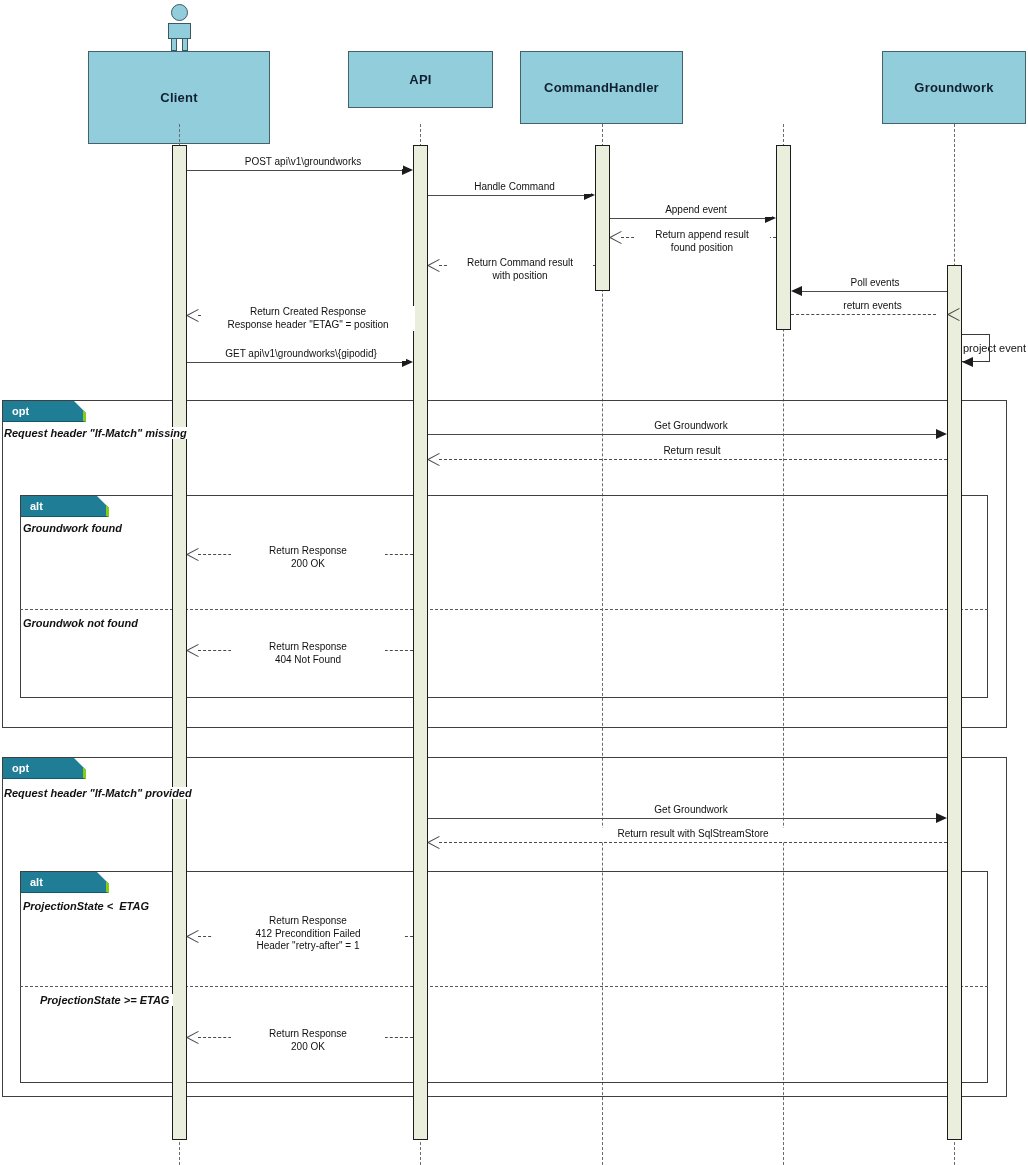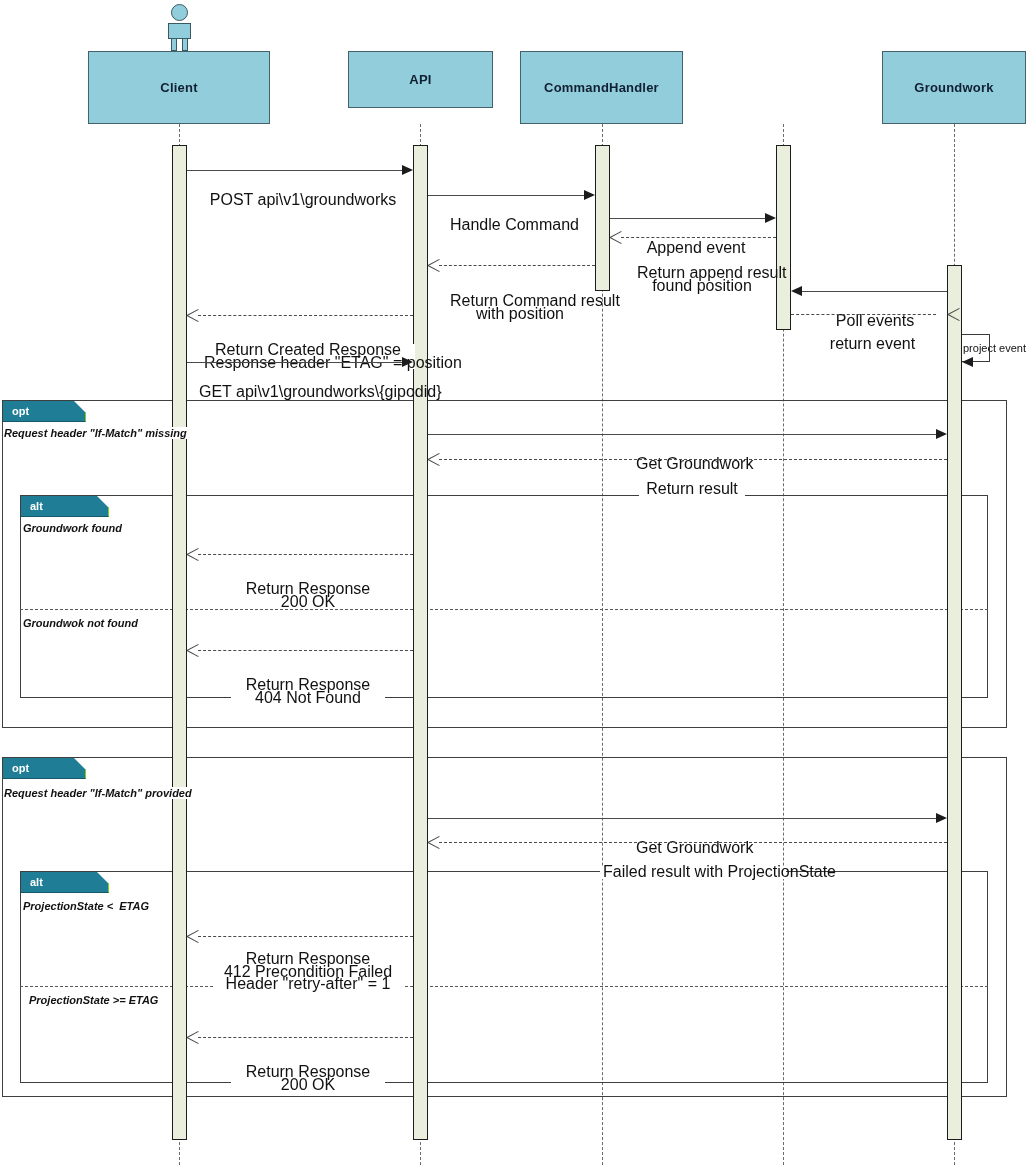--- a/index.html
+++ b/index.html
@@ -119,28 +119,27 @@
     height: 0;
     border-top: 1px solid #4a4a4a;
   }
   .head-open-l::before { transform: rotate(-28deg); transform-origin: left center; }
   .head-open-l::after  { transform: rotate(28deg);  transform-origin: left center; }
   .head-open-r::before { transform: rotate(208deg); transform-origin: right center; }
   .head-open-r::after  { transform: rotate(152deg); transform-origin: right center; }
 
   .msg-label {
     position: absolute;
-    font-size: 16px;
+    font-size: 10px;
     color: #111;
     text-align: center;
     white-space: pre;
     line-height: 12.5px;
     background: #ffffff;
     padding: 0 3px;
-    margin-top: 38px;
   }
 
   
   .selfmsg {
     position: absolute;
     box-sizing: border-box;
     border: 1px solid #3a3a3a;
     border-left: none;
     z-index: 4;
   }
@@ -164,21 +163,21 @@
     left: 0;
     top: 0;
     height: 21px;
     background: #1F7E96;
     color: #ffffff;
     font-size: 11px;
     font-weight: bold;
     line-height: 21px;
     padding-left: 9px;
     box-sizing: border-box;
-    border-right: 1px solid #84cc16;
+    border-right: 3px solid #84cc16;
     border-bottom: 1px solid #14596b;
     z-index: 6;
     -webkit-clip-path: polygon(0 0, calc(100% - 12px) 0, 100% 12px, 100% 100%, 0 100%);
     clip-path: polygon(0 0, calc(100% - 12px) 0, 100% 12px, 100% 100%, 0 100%);
   }
   .frag-guard {
     position: absolute;
     font-size: 11px;
     font-style: italic;
     font-weight: bold;
@@ -200,21 +199,21 @@
 
 <div id="canvas">
 
   <div class="actor" style="left:160px; top:4px; width:40px; height:46px;">
     <div class="actor-head" style="left:11px; top:0px;"></div>
     <div class="actor-body" style="left:8px; top:19px; width:23px; height:16px;"></div>
     <div class="actor-body" style="left:11px; top:34px; width:6px; height:13px;"></div>
     <div class="actor-body" style="left:22px; top:34px; width:6px; height:13px;"></div>
   </div>
 
-  <div class="lifeline-head" style="left:88px; top:51px; width:182px; height:73px;">
+  <div class="lifeline-head" style="left:88px; top:51px; width:182px; height:93px;">
     <span>Client</span>
   </div>
   <div class="lifeline-head" style="left:348px; top:51px; width:145px; height:57px;">
     <span>API</span>
   </div>
   <div class="lifeline-head" style="left:520px; top:51px; width:163px; height:73px;">
     <span>CommandHandler</span>
   </div>
   <div class="lifeline-head" style="left:882px; top:51px; width:144px; height:73px;">
     <span>Groundwork</span>
@@ -247,21 +246,21 @@
   <div class="fragment" style="left:2px; top:757px; width:1005px; height:340px;">
     <div class="frag-tab" style="width:83px;">opt</div>
   </div>
   <div class="frag-guard" style="left:4px; top:787px;">Request header "If-Match" provided</div>
 
   <div class="fragment" style="left:20px; top:871px; width:968px; height:212px;">
     <div class="frag-tab" style="width:88px;">alt</div>
   </div>
   <div class="frag-guard" style="left:23px; top:900px;">ProjectionState &lt;  ETAG</div>
   <div class="frag-divider" style="left:20px; top:986px; width:968px;"></div>
-  <div class="frag-guard" style="left:29px; top:994px;">ProjectionState &gt;= ETAG</div>
+  <div class="frag-guard" style="left:40px; top:994px;">ProjectionState &gt;= ETAG</div>
 
   <div class="msg" style="left:187px; top:170px; width:226px;">
     <div class="line" style="width:215px;"></div>
     <div class="head-solid-r" style="left:215px;"></div>
     <div class="msg-label" style="left:16px; top:-14px; width:194px;">POST api\v1\groundworks</div>
   </div>
 
   <div class="msg" style="left:428px; top:195px; width:167px;">
     <div class="line" style="width:156px;"></div>
     <div class="head-solid-r" style="left:156px;"></div>
@@ -290,21 +289,21 @@
 
   <div class="msg" style="left:791px; top:291px; width:156px;">
     <div class="line" style="left:11px; width:145px;"></div>
     <div class="head-solid-l" style="left:0px;"></div>
     <div class="msg-label" style="left:26px; top:-14px; width:110px;">Poll events</div>
   </div>
 
   <div class="msg dashed" style="left:791px; top:314px; width:156px;">
     <div class="line" style="left:0px; width:145px;"></div>
     <div class="head-open-r" style="left:144px;"></div>
-    <div class="msg-label" style="left:26px; top:-14px; width:105px;">return event</div>
+    <div class="msg-label" style="left:26px; top:-14px; width:105px;">return events</div>
   </div>
 
   <div class="msg dashed" style="left:187px; top:315px; width:226px;">
     <div class="line" style="left:11px; width:215px;"></div>
     <div class="head-open-l" style="left:0px;"></div>
     <div class="msg-label" style="left:14px; top:-9px; width:208px;">Return Created Response
 Response header "ETAG" = position</div>
   </div>
 
   <div class="selfmsg" style="left:962px; top:334px; width:28px; height:28px;"></div>
@@ -347,21 +346,21 @@
 
   <div class="msg" style="left:428px; top:818px; width:519px;">
     <div class="line" style="width:508px;"></div>
     <div class="head-solid-r" style="left:508px;"></div>
     <div class="msg-label" style="left:205px; top:-14px; width:110px;">Get Groundwork</div>
   </div>
 
   <div class="msg dashed" style="left:428px; top:842px; width:519px;">
     <div class="line" style="left:11px; width:508px;"></div>
     <div class="head-open-l" style="left:0px;"></div>
-    <div class="msg-label" style="left:172px; top:-14px; width:180px;">Failed result with ProjectionState</div>
+    <div class="msg-label" style="left:172px; top:-14px; width:180px;">Return result with SqlStreamStore</div>
   </div>
 
   <div class="msg dashed" style="left:187px; top:936px; width:226px;">
     <div class="line" style="left:11px; width:215px;"></div>
     <div class="head-open-l" style="left:0px;"></div>
     <div class="msg-label" style="left:26px; top:-21px; width:184px;">Return Response
 412 Precondition Failed
 Header "retry-after" = 1</div>
   </div>
 

